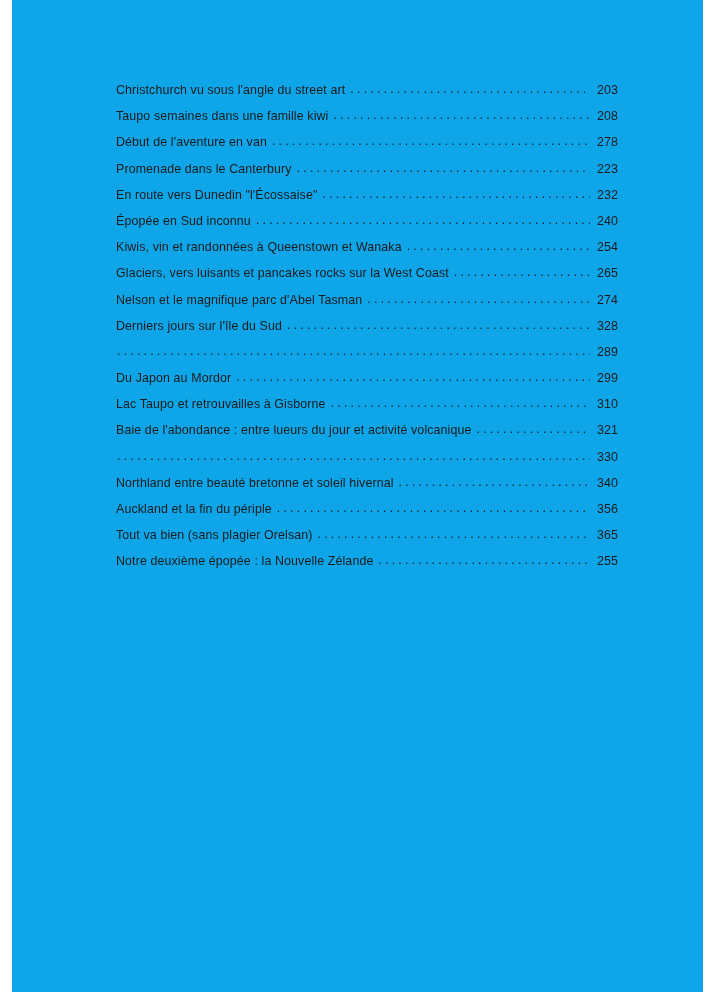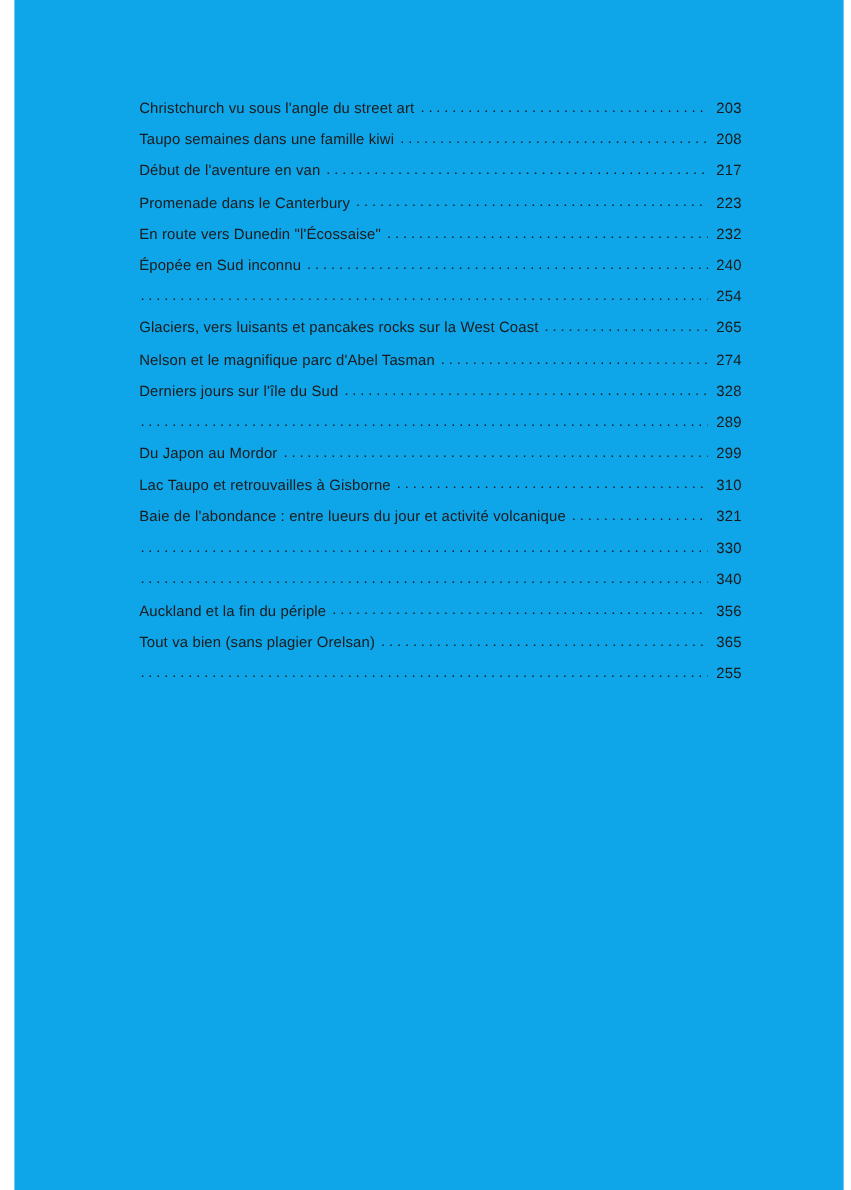--- a/index.html
+++ b/index.html
@@ -71,38 +71,39 @@
         <span class="toc-page">203</span>
       </div>
       <div class="toc-entry">
         <span class="toc-title">Taupo semaines dans une famille kiwi</span>
         <span class="toc-leaders">........................................................................................................................</span>
         <span class="toc-page">208</span>
       </div>
       <div class="toc-entry">
         <span class="toc-title">Début de l'aventure en van</span>
         <span class="toc-leaders">........................................................................................................................</span>
-        <span class="toc-page">217</span>
+        <span class="toc-page">278</span>
       </div>
       <div class="toc-entry">
         <span class="toc-title">Promenade dans le Canterbury</span>
         <span class="toc-leaders">........................................................................................................................</span>
         <span class="toc-page">223</span>
       </div>
       <div class="toc-entry">
         <span class="toc-title">En route vers Dunedin "l'Écossaise"</span>
         <span class="toc-leaders">........................................................................................................................</span>
         <span class="toc-page">232</span>
       </div>
       <div class="toc-entry">
         <span class="toc-title">Épopée en Sud inconnu</span>
         <span class="toc-leaders">........................................................................................................................</span>
         <span class="toc-page">240</span>
       </div>
       <div class="toc-entry">
+        <span class="toc-title">Kiwis, vin et randonnées à Queenstown et Wanaka</span>
         <span class="toc-leaders">........................................................................................................................</span>
         <span class="toc-page">254</span>
       </div>
       <div class="toc-entry">
         <span class="toc-title">Glaciers, vers luisants et pancakes rocks sur la West Coast</span>
         <span class="toc-leaders">........................................................................................................................</span>
         <span class="toc-page">265</span>
       </div>
       <div class="toc-entry">
         <span class="toc-title">Nelson et le magnifique parc d'Abel Tasman</span>
@@ -131,31 +132,33 @@
       <div class="toc-entry">
         <span class="toc-title">Baie de l'abondance : entre lueurs du jour et activité volcanique</span>
         <span class="toc-leaders">........................................................................................................................</span>
         <span class="toc-page">321</span>
       </div>
       <div class="toc-entry">
         <span class="toc-leaders">........................................................................................................................</span>
         <span class="toc-page">330</span>
       </div>
       <div class="toc-entry">
+        <span class="toc-title">Northland entre beauté bretonne et soleil hivernal</span>
         <span class="toc-leaders">........................................................................................................................</span>
         <span class="toc-page">340</span>
       </div>
       <div class="toc-entry">
         <span class="toc-title">Auckland et la fin du périple</span>
         <span class="toc-leaders">........................................................................................................................</span>
         <span class="toc-page">356</span>
       </div>
       <div class="toc-entry">
         <span class="toc-title">Tout va bien (sans plagier Orelsan)</span>
         <span class="toc-leaders">........................................................................................................................</span>
         <span class="toc-page">365</span>
       </div>
       <div class="toc-entry">
+        <span class="toc-title">Notre deuxième épopée : la Nouvelle Zélande</span>
         <span class="toc-leaders">........................................................................................................................</span>
         <span class="toc-page">255</span>
       </div>
     </div>
 </div>
 
 </body></html>

